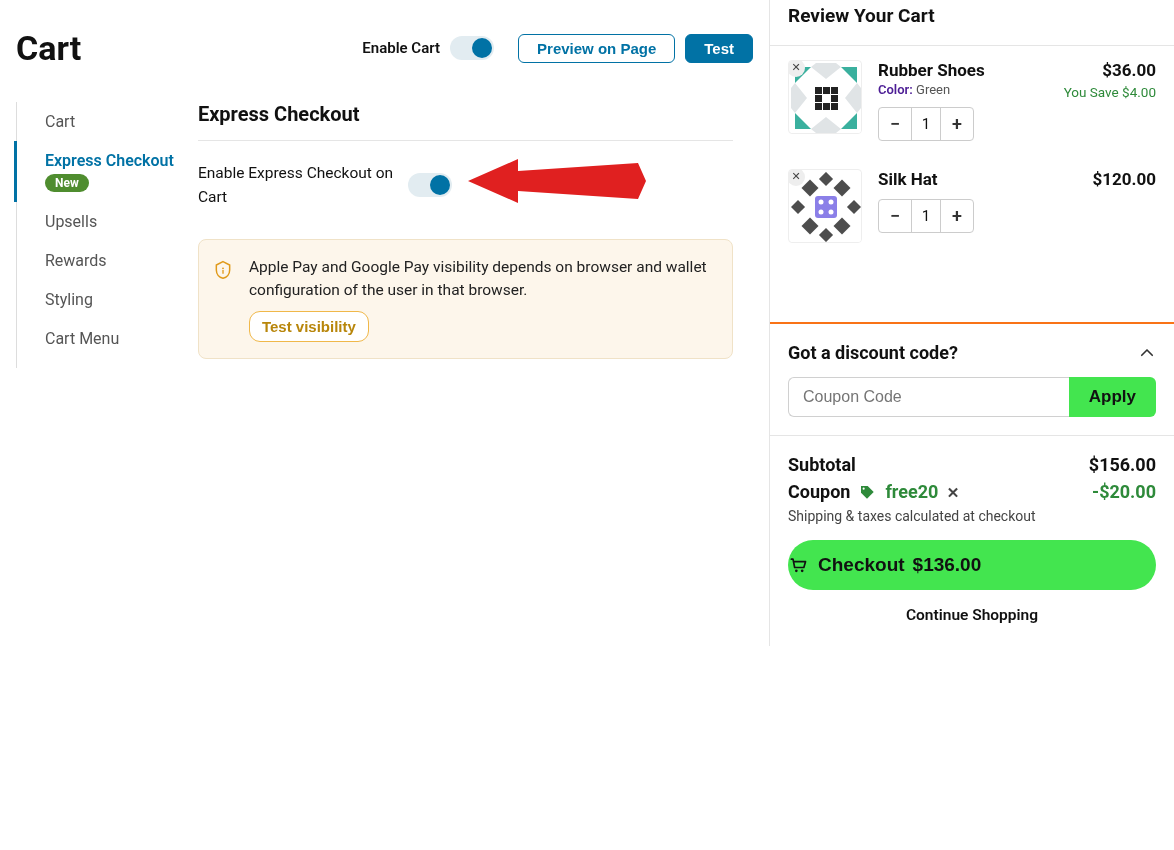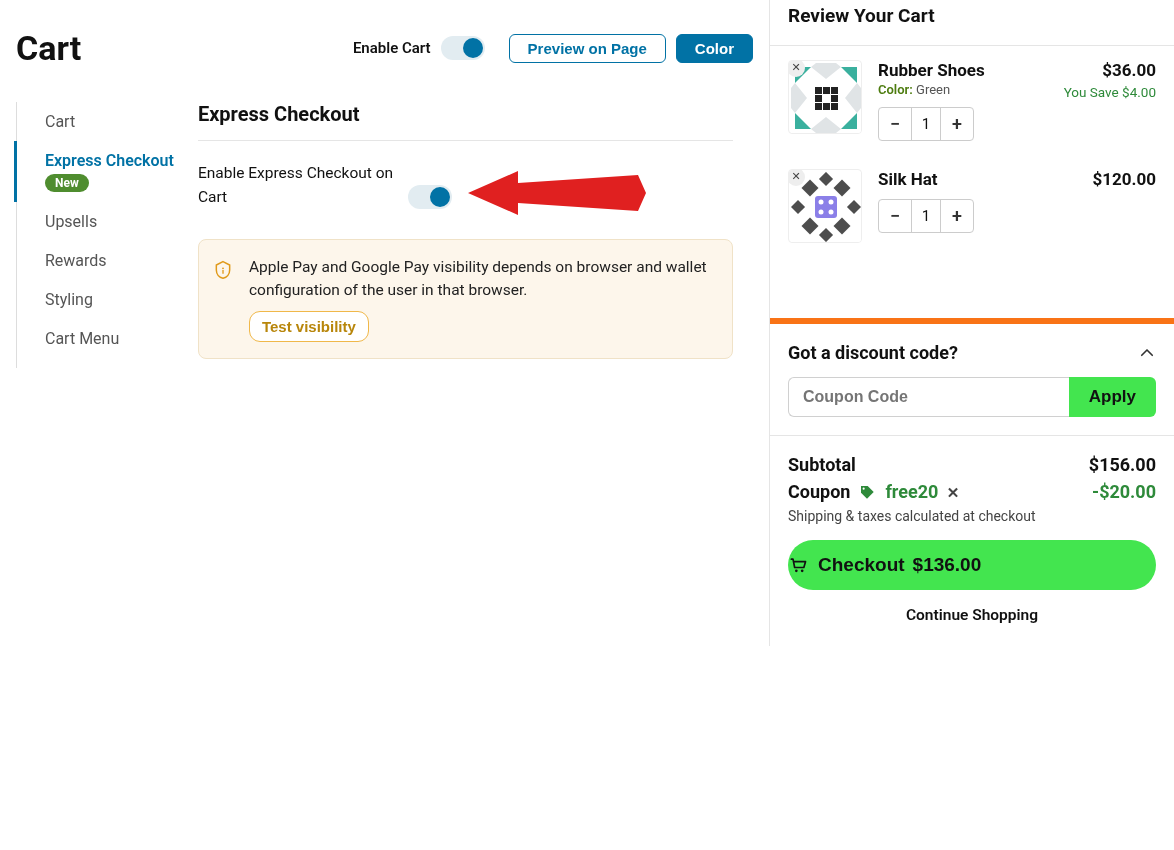--- a/index.html
+++ b/index.html
@@ -21,55 +21,55 @@
 
     .config-area { display: flex; padding-top: 16px; padding-right: 28px; }
     .nav-item { padding: 10px 0 10px 28px; font-size: 16px; color: #555; cursor: pointer; border-left: 3px solid transparent; margin-left: -3px; }
     .nav-item.active { color: #0172a5; font-weight: 600; border-left-color: #0172a5; }
     .new-badge { display: inline-block; background: #4f8d2f; color: #fff; font-size: 12px; font-weight: 700; padding: 2px 10px; border-radius: 12px; margin-top: 4px; }
     .nav-group { border-left: 1px solid #ddd; padding-left: 0; margin-left: 16px; padding-bottom: 10px; }
 
     .main-content { flex: 1; padding-left: 24px; padding-right: 8px; }
     .section-title { font-size: 20px; font-weight: 700; padding-bottom: 14px; border-bottom: 1px solid #e5e5e5; margin-bottom: 20px; }
 
-    .setting-row { display: flex; align-items: flex-end; margin-bottom: 30px; position: relative; }
+    .setting-row { display: flex; align-items: center; margin-bottom: 30px; position: relative; }
     .setting-label { width: 210px; font-size: 15.5px; color: #111; line-height: 1.55; }
     .setting-control { position: relative; }
 
     .arrow-wrap { position: absolute; left: 60px; top: -20px; }
 
     .callout { display: flex; align-items: flex-start; background: #fdf6eb; border: 1px solid #f0e2c7; border-radius: 8px; padding: 16px 16px 16px 14px; }
     .shield-icon { width: 20px; height: 20px; margin-right: 16px; margin-top: 4px; }
     .callout-text { flex: 1; }
     .callout-msg { font-size: 15.5px; color: #222; line-height: 1.45; margin-bottom: 10px; }
     .btn-callout { color: #b8860b; border: 1.5px solid #f0b84a; background: #fff; padding: 6px 12px; border-radius: 11px; font-weight: 600; font-size: 15px; cursor: pointer; }
 
     
     .review-header { font-size: 19px; font-weight: 700; padding: 4px 18px 18px 18px; border-bottom: 1px solid #e5e5e5; }
     .cart-items { padding: 0 18px; flex: 1; overflow-y: auto; }
     .cart-item { display: flex; padding: 14px 0; }
     .remove-item { width: 18px; height: 18px; border-radius: 9px; background: #eee; color: #444; font-size: 11px; line-height: 18px; text-align: center; cursor: pointer; position: absolute; margin-left: -4px; margin-top: -4px; z-index: 2; }
     .item-thumb { width: 74px; height: 74px; border: 1px solid #eee; border-radius: 4px; position: relative; margin-right: 16px; flex-shrink: 0; overflow: hidden; padding: 2px; }
     .item-info { flex: 1; }
     .item-name { font-size: 17px; font-weight: 700; margin-bottom: 2px; }
     .item-meta { font-size: 13px; color: #555; }
-    .item-meta b { font-weight: 600; color: #4d7c0f; }
+    .item-meta b { font-weight: 600; color: #4c1d95; }
     .item-price-col { text-align: right; min-width: 100px; }
     .item-price { font-size: 17px; font-weight: 700; color: #111; }
     .item-save { font-size: 13.5px; color: #2e8a3a; margin-top: 4px; }
 
     .qty-control { display: flex; border: 1px solid #ccc; border-radius: 4px; width: 96px; height: 34px; margin-top: 10px; }
     .qty-btn { width: 32px; text-align: center; line-height: 32px; font-size: 18px; font-weight: 600; color: #333; cursor: pointer; user-select: none; }
     .qty-val { flex: 1; text-align: center; line-height: 32px; border-left: 1px solid #ccc; border-right: 1px solid #ccc; font-size: 15px; }
 
-    .discount-section { border-top: 6px solid #f97316; }
+    .discount-section { border-top: 2px solid #f97316; }
     .discount-header { display: flex; align-items: center; padding: 18px 18px 14px 18px; }
     .discount-title { flex: 1; font-size: 18px; font-weight: 700; }
     .coupon-row { display: flex; padding: 0 18px 18px 18px; }
-    .coupon-input { flex: 1; border: 1px solid #d0d0d0; border-right: none; border-radius: 6px 0 0 6px; padding: 10px 14px; font-size: 16px; color: #666; outline: none; font-weight: bold; }
+    .coupon-input { flex: 1; border: 1px solid #d0d0d0; border-right: none; border-radius: 6px 0 0 6px; padding: 10px 14px; font-size: 16px; color: #666; outline: none; }
     .apply-btn { background: #43e54f; color: #111; font-weight: 600; font-size: 17px; border: none; border-radius: 0 6px 6px 0; padding: 0 20px; cursor: pointer; }
 
     .totals-section { border-top: 1px solid #e5e5e5; padding: 18px 18px 18px 18px; }
     .total-row { display: flex; align-items: center; margin-bottom: 6px; }
     .total-label { flex: 1; font-size: 18px; font-weight: 700; }
     .total-val { font-size: 18px; font-weight: 700; }
     .coupon-tag { color: #2e8a3a; font-weight: 700; margin-left: 4px; }
     .coupon-x { color: #444; margin-left: 4px; cursor: pointer; font-size: 15px; }
     .discount-val { color: #2e8a3a; font-weight: 700; }
     .shipping-note { font-size: 14px; color: #444; margin-top: 6px; margin-bottom: 16px; }
@@ -83,21 +83,21 @@
 <div class="page">
 
   <div class="left-area">
     <div class="header-row">
       <div class="page-title">Cart</div>
       <span class="enable-label">Enable Cart</span>
       <div class="toggle on">
         <div class="knob"></div>
       </div>
       <button class="btn btn-outline">Preview on Page</button>
-      <button class="btn btn-primary">Color</button>
+      <button class="btn btn-primary">Test</button>
     </div>
 
     <div class="config-area">
       <div class="nav-group">
         <div class="nav-item">Cart</div>
         <div class="nav-item active">
           <span>Express Checkout</span><br>
           <span class="new-badge">New</span>
         </div>
         <div class="nav-item">Upsells</div>

